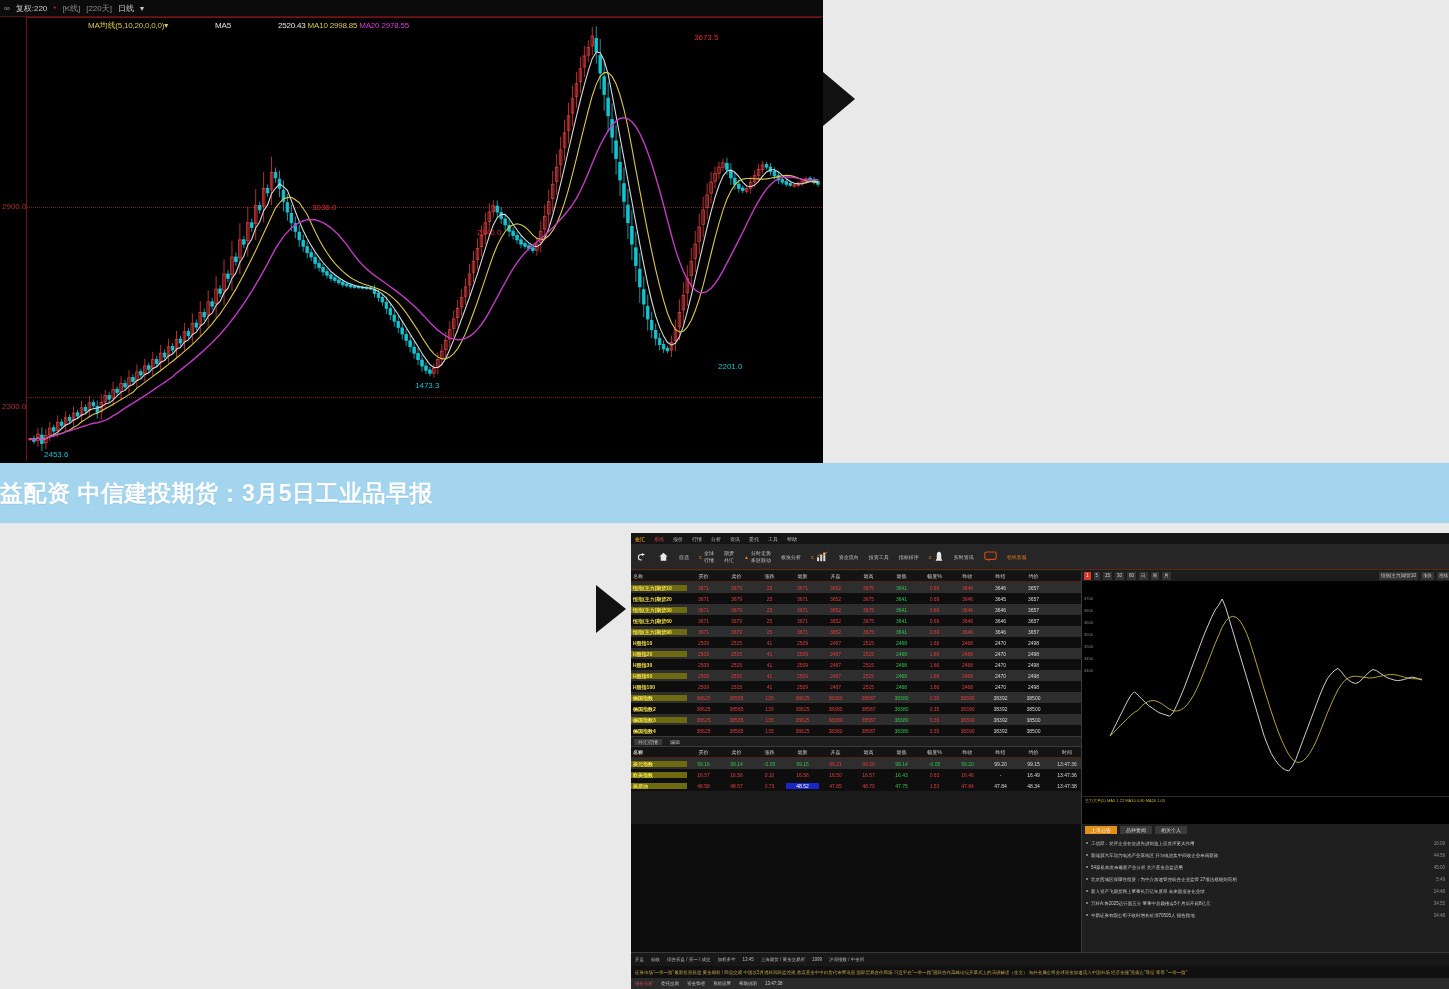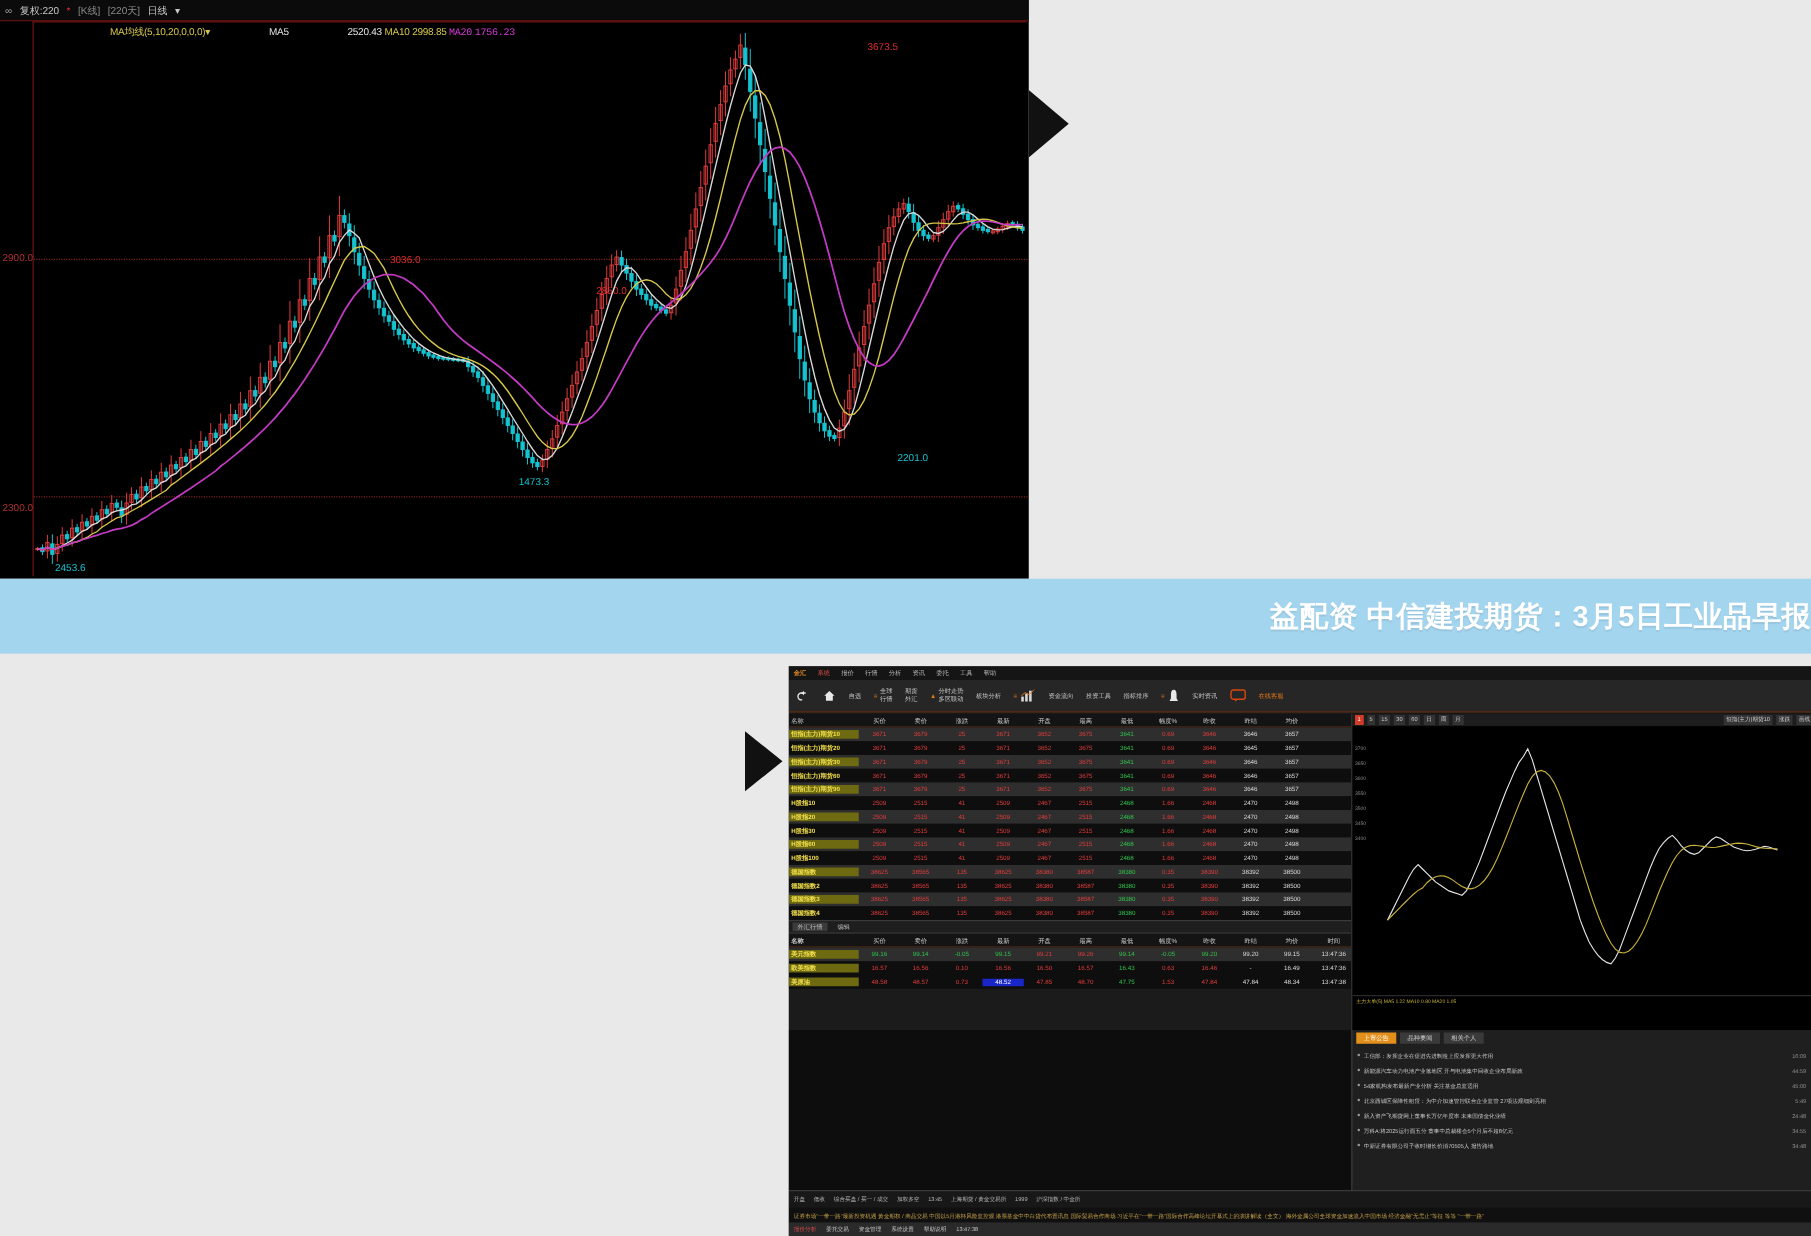--- a/index.html
+++ b/index.html
@@ -30,21 +30,21 @@
     position: absolute; left: 26px; top: 17px; width: 795px; height: 444px;
     border-left: 1px solid #6e1414; border-top: 1px solid #6e1414;
   }
   .ma-legend {
     position: absolute; left: 88px; top: 20px;
     font-size: 8px; white-space: nowrap; letter-spacing: -0.2px;
   }
   .ma-legend .ma-name { color: #d8c84a; }
   .ma-legend .ma5 { color: #e4e4e4; padding-left: 45px; }
   .ma-legend .ma10 { color: #d8c84a; }
-  .ma-legend .ma20 { color: #d83bd8; font-family: Liberation Mono, monospace; }
+  .ma-legend .ma20 { color: #d83bd8; }
   .ma-legend .caret { color: #d8c84a; }
 
   .axis-label {
     position: absolute; font-size: 8px; color: #b03030; white-space: nowrap;
   }
   .grid-line {
     position: absolute; left: 27px; width: 795px; height: 0;
     border-top: 1px dotted #7a2020;
   }
   .pk-label { position: absolute; font-size: 8px; white-space: nowrap; }
@@ -59,21 +59,21 @@
     position: absolute; left: 823px; top: 72px;
     width: 0; height: 0;
     border-top: 27px solid transparent;
     border-bottom: 27px solid transparent;
     border-left: 32px solid #111111;
   }
 
   
   .banner {
     position: absolute; left: 0; top: 463px; width: 1449px; height: 60px;
-    background: #a4d5ef; display: flex; align-items: center; justify-content: flex-end;
+    background: #a4d5ef; display: flex; align-items: center; justify-content: flex-start;
   }
   .banner-text {
     color: #ffffff; font-size: 23px; font-weight: bold; letter-spacing: 0.5px;
     text-shadow: 0 1px 1px rgba(0,0,0,0.08);
   }
 
   
   .bottom-section { position: absolute; left: 0; top: 523px; width: 1449px; height: 466px; background: #e9e9e9; }
   .arrow-left-bottom {
     position: absolute; left: 596px; top: 585px;
@@ -206,32 +206,32 @@
 
       <div class="chart-frame"></div>
 
       <div class="ma-legend">
         <span class="ma-name">MA均线(5,10,20,0,0,0)</span><span class="caret">▾</span>
         <span class="ma5">MA5</span>
         <span class="ma5">2520.43</span>
         <span class="ma10">MA10</span>
         <span class="ma10">2998.85</span>
         <span class="ma20">MA20</span>
-        <span class="ma20">1756.23</span>
+        <span class="ma20">2978.55</span>
       </div>
 
       <div class="grid-line" style="top:207px;"></div>
       <div class="grid-line" style="top:397px;"></div>
 
       <div class="axis-label" style="left:2px; top:202px;">2900.0</div>
       <div class="axis-label" style="left:2px; top:402px;">2300.0</div>
 
       <div class="pk-label pk-red" style="left:694px; top:33px;">3673.5</div>
       <div class="pk-label pk-red" style="left:312px; top:203px;">3036.0</div>
-      <div class="pk-label pk-red" style="left:477px; top:228px;">2850.0</div>
+      <div class="pk-label pk-red" style="left:477px; top:228px;">2140.0</div>
       <div class="pk-label pk-cyan" style="left:415px; top:381px;">1473.3</div>
       <div class="pk-label pk-cyan" style="left:718px; top:362px;">2201.0</div>
       <div class="pk-label pk-cyan" style="left:44px;  top:450px;">2453.6</div>
 
       <svg class="chart-svg" viewBox="0 0 823 463" preserveAspectRatio="none">
         <g id="candles">
             <line x1="30" x2="30" y1="437.81148514851486" y2="440.72" stroke="#e03c3c" stroke-width="0.8"></line>
             <rect x="28.7" y="438.7524752475247" width="2.6" height="1.0265346534653759" fill="none" stroke="#e03c3c" stroke-width="0.8"></rect>
             <line x1="33.959798994974875" x2="33.959798994974875" y1="435.5146138613861" y2="444.09473267326734" stroke="#16c3d0" stroke-width="0.8"></line>
             <rect x="32.65979899497488" y="438.29053465346533" width="2.6" height="3.0282772277228105" fill="#16c3d0" stroke="#16c3d0" stroke-width="0.8"></rect>

